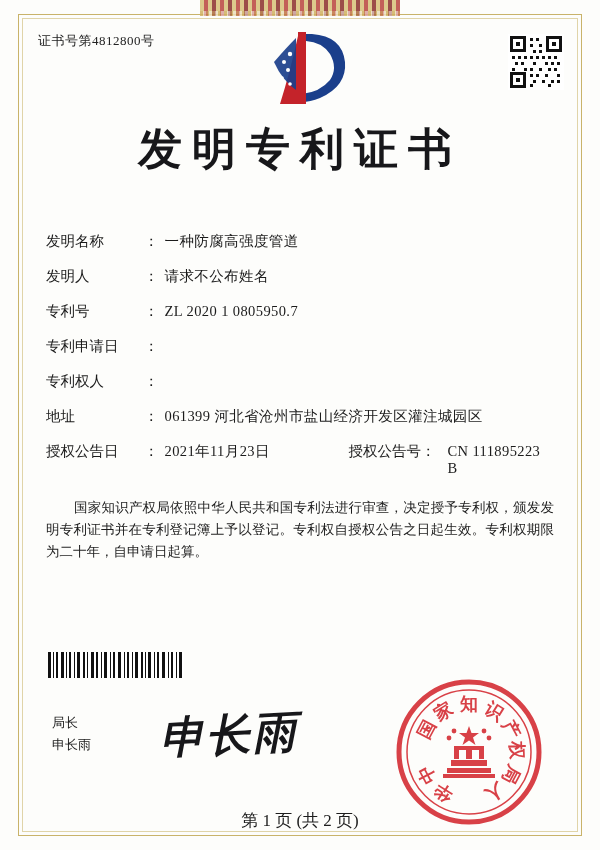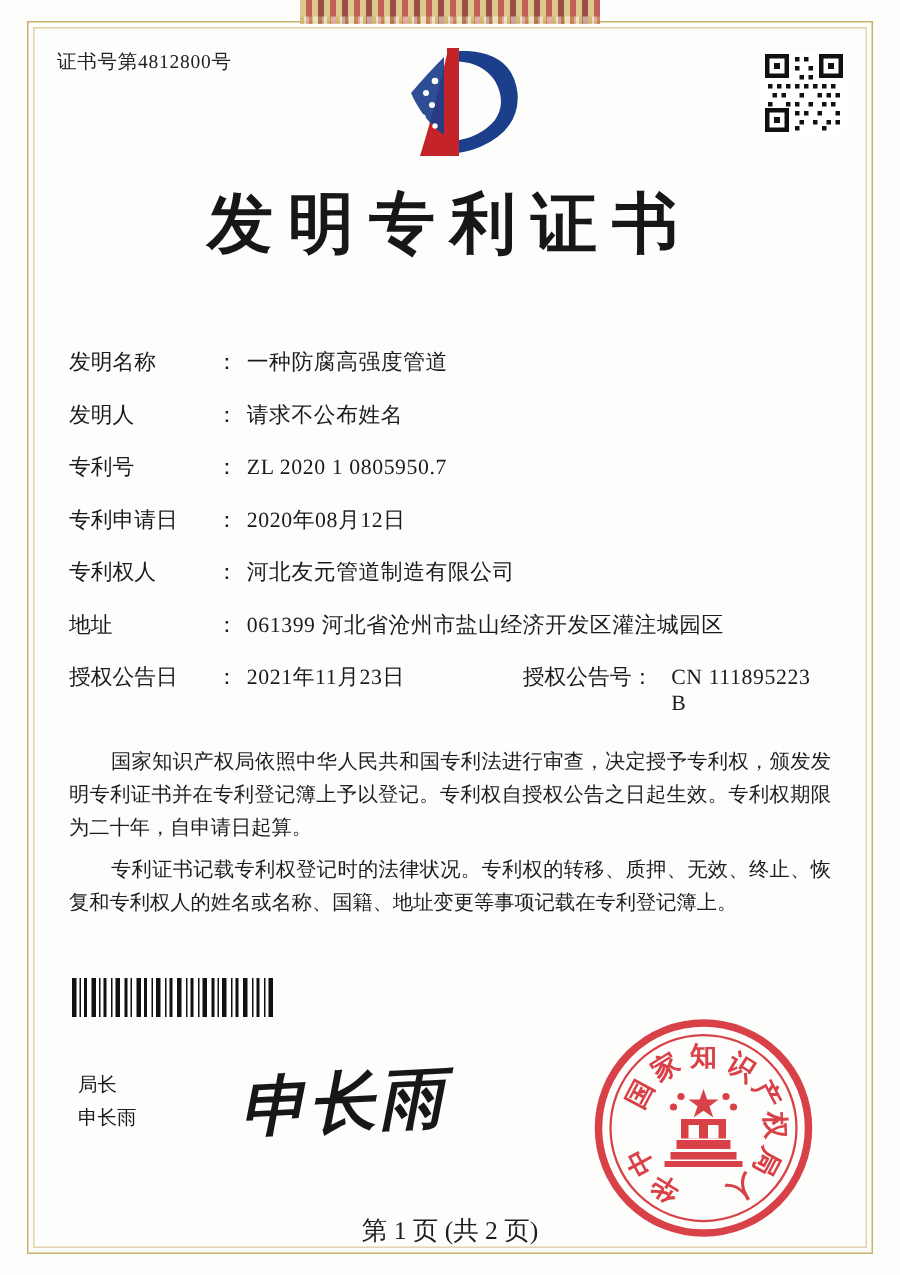--- a/index.html
+++ b/index.html
@@ -336,27 +336,25 @@
 
     <div class="field-row">
       <span class="field-label spread">专利号</span>
       <span class="field-colon">：</span>
       <span class="field-value">ZL 2020 1 0805950.7</span>
     </div>
 
     <div class="field-row">
       <span class="field-label spread">专利申请日</span>
       <span class="field-colon">：</span>
-      <span class="field-value">2020年08月12日</span>
     </div>
 
     <div class="field-row">
       <span class="field-label spread">专利权人</span>
       <span class="field-colon">：</span>
-      <span class="field-value">河北友元管道制造有限公司</span>
     </div>
 
     <div class="field-row">
       <span class="field-label spread">地址</span>
       <span class="field-colon">：</span>
       <span class="field-value">061399 河北省沧州市盐山经济开发区灌注城园区</span>
     </div>
 
     <div class="field-row split">
       <span class="field-label spread">授权公告日</span>
@@ -364,21 +362,20 @@
       <span class="field-value">2021年11月23日</span>
       <span class="secondary-label">授权公告号</span>
       <span class="field-colon">：</span>
       <span class="secondary-value">CN 111895223 B</span>
     </div>
 
   </div>
 
   <div class="body-text">
     <p>国家知识产权局依照中华人民共和国专利法进行审查，决定授予专利权，颁发发明专利证书并在专利登记簿上予以登记。专利权自授权公告之日起生效。专利权期限为二十年，自申请日起算。</p>
-    <p>专利证书记载专利权登记时的法律状况。专利权的转移、质押、无效、终止、恢复和专利权人的姓名或名称、国籍、地址变更等事项记载在专利登记簿上。</p>
   </div>
 
   <div class="barcode">
     <svg width="136" height="26" viewBox="0 0 136 26" aria-hidden="true">
       <rect width="136" height="26" fill="#ffffff"></rect>
       <g fill="#111111">
         <rect x="0" y="0" width="3" height="26"></rect>
         <rect x="5" y="0" width="1" height="26"></rect>
         <rect x="8" y="0" width="2" height="26"></rect>
         <rect x="13" y="0" width="3" height="26"></rect>

